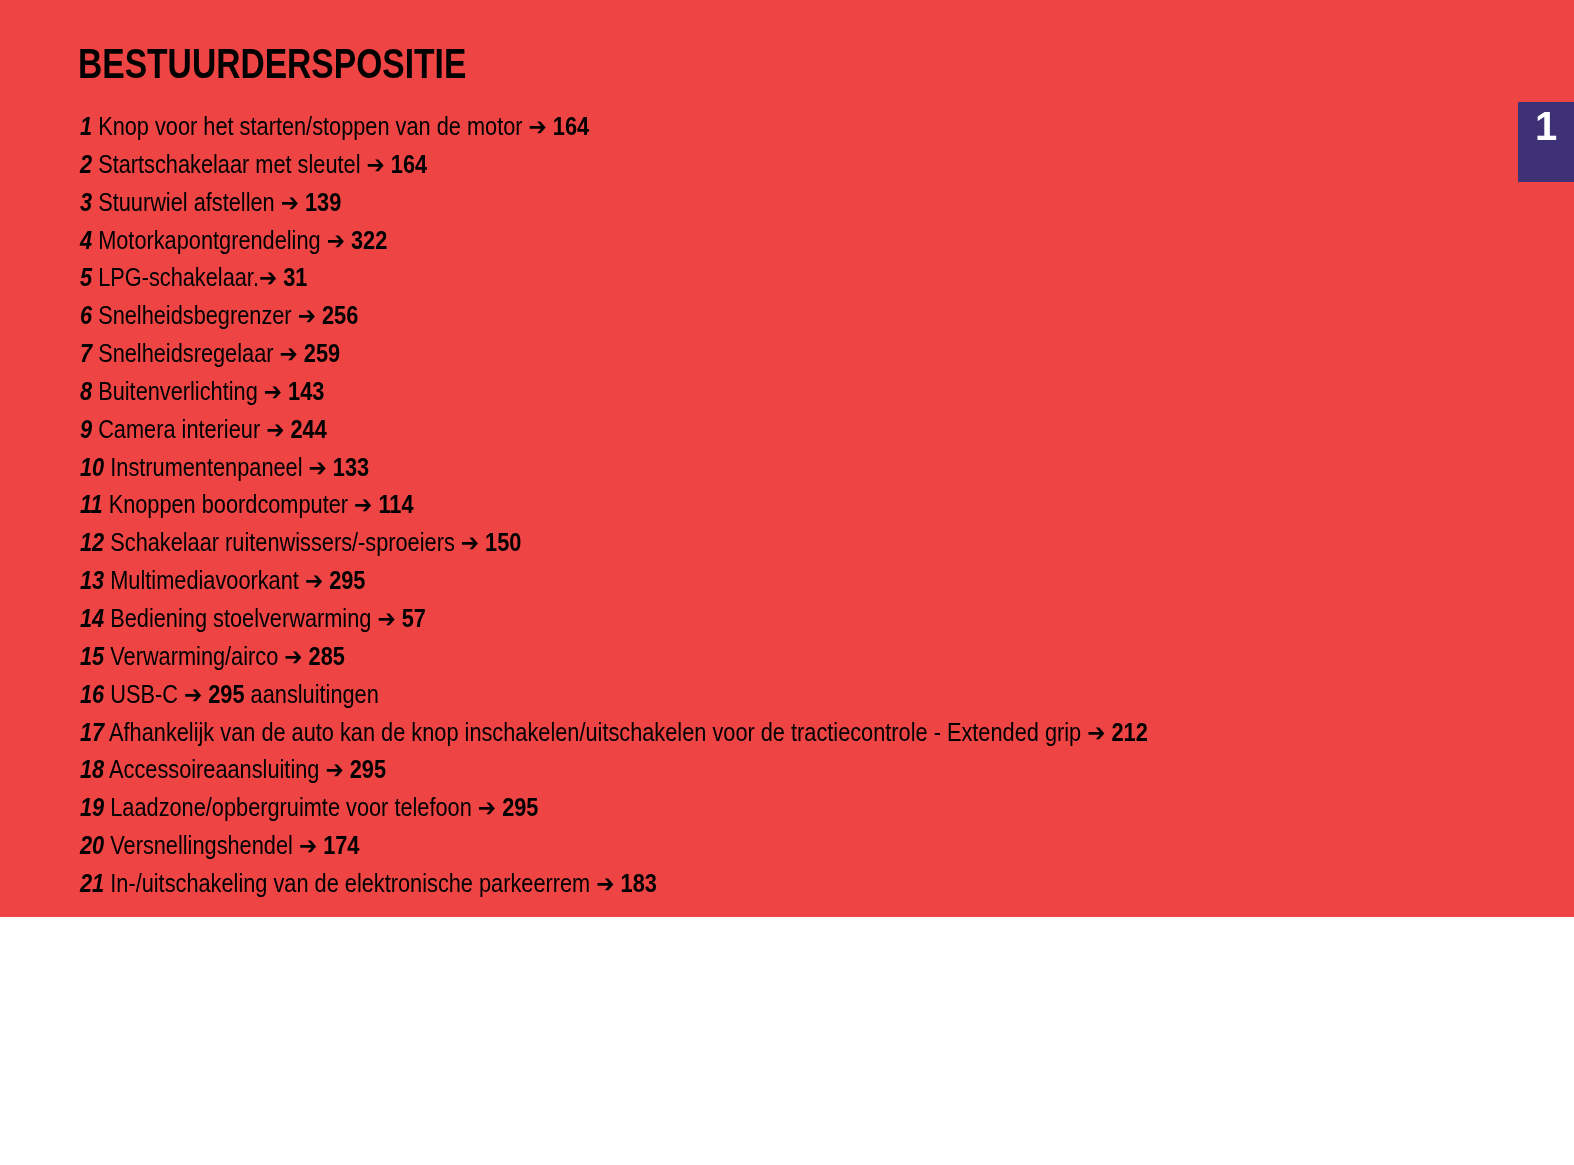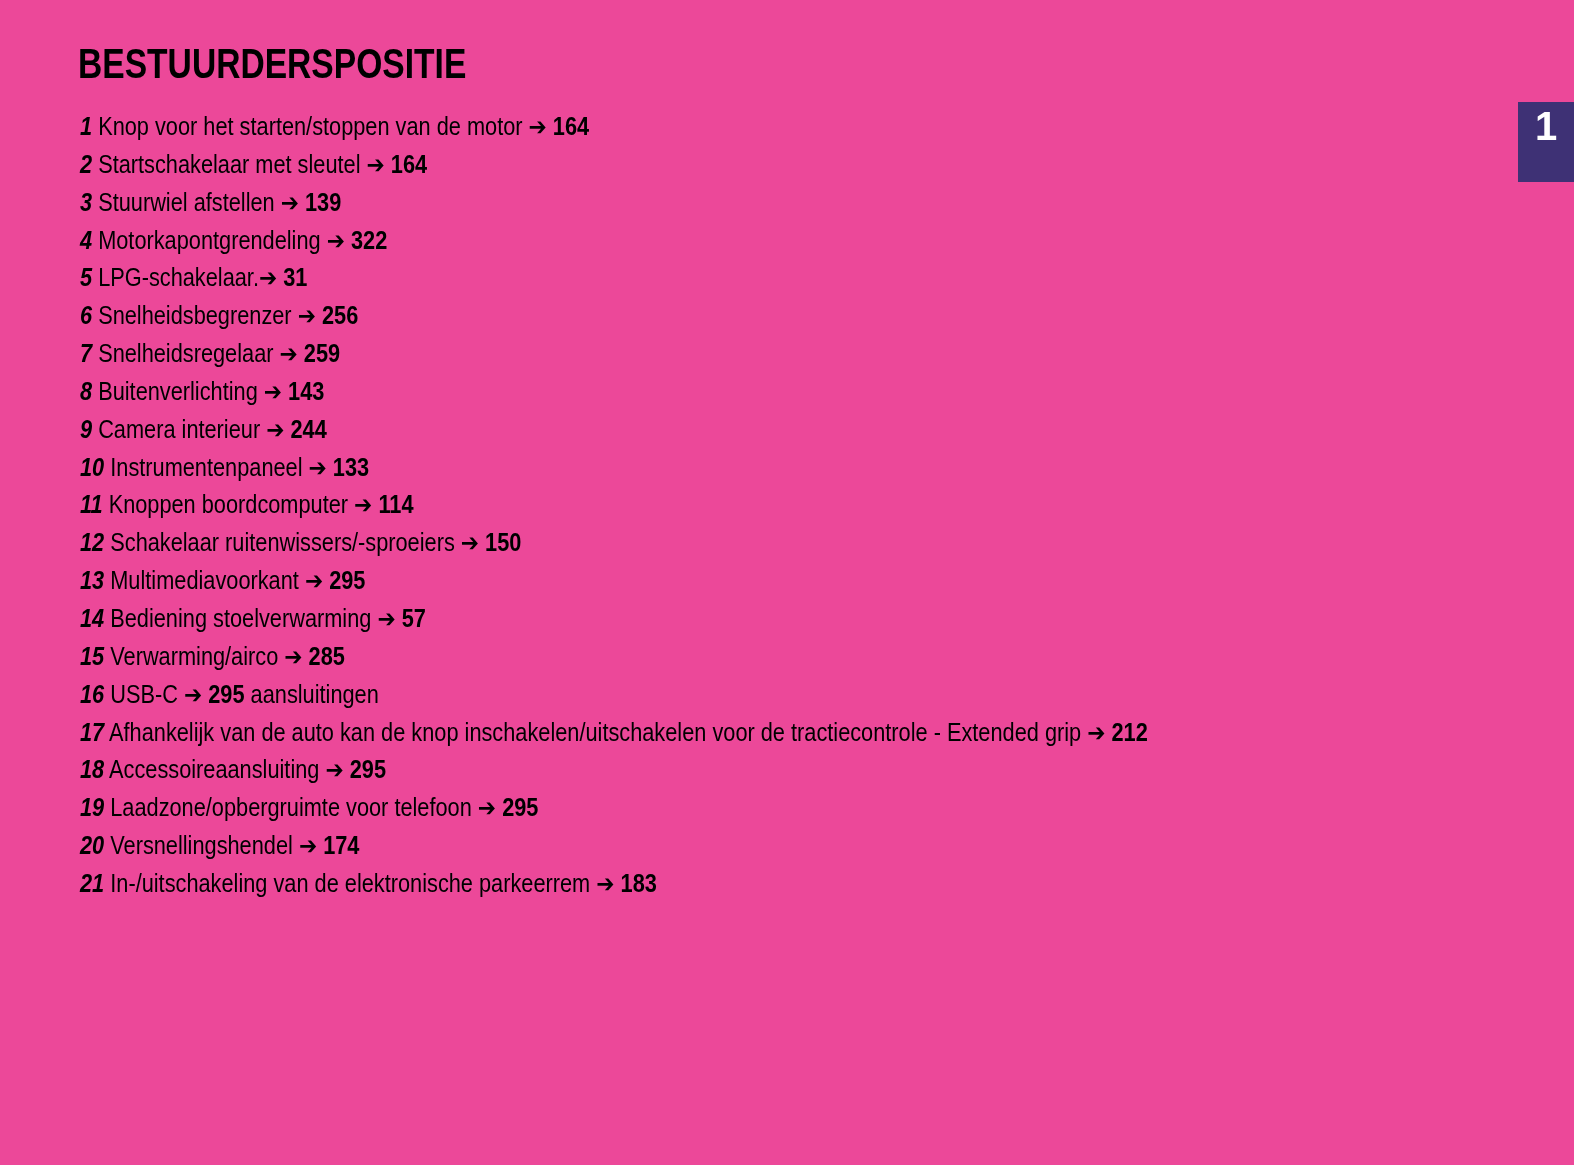--- a/index.html
+++ b/index.html
@@ -3,22 +3,22 @@
 <meta charset="utf-8">
 <style>
   html, body {
     margin: 0;
     padding: 0;
     background: #ffffff;
   }
   .page {
     position: relative;
     width: 1574px;
-    height: 1165px;
-    background: #ec4899;
+    height: 917px;
+    background: #ef4444;
     overflow: hidden;
     font-family: "Liberation Sans", "DejaVu Sans", sans-serif;
     color: #000000;
   }
   .page-title {
     position: absolute;
     left: 78px;
     top: 40px;
     margin: 0;
     font-size: 42px;

